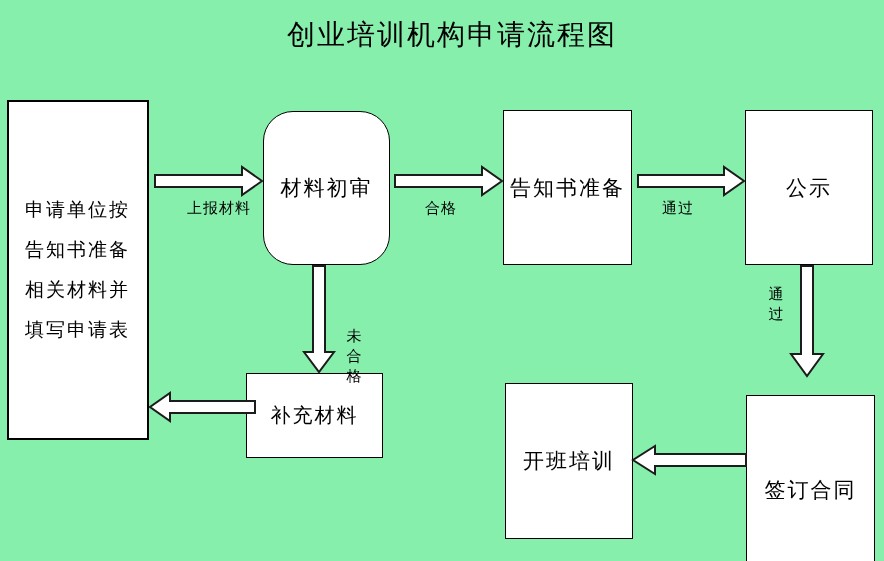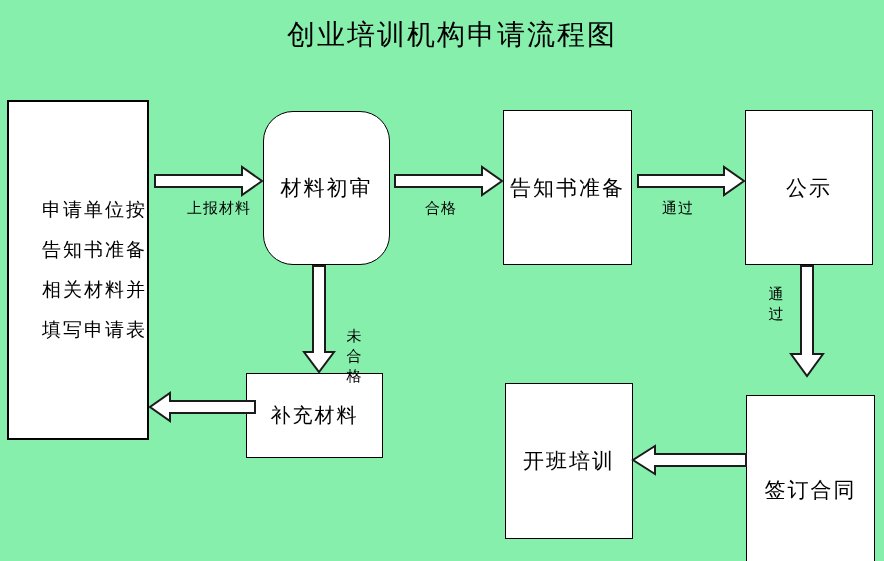--- a/index.html
+++ b/index.html
@@ -30,22 +30,23 @@
     align-items:center;
     justify-content:center;
     font-size:21px;
     letter-spacing:2px;
     text-align:center;
   }
   .node-apply{
     left:7px;top:100px;width:142px;height:340px;
     border-width:2px;
     font-size:19px;
-    justify-content:flex-end;
+    justify-content:flex-start;
     text-align:left;
+    padding-left:16px;
     letter-spacing:2px;
   }
   .node-apply .lines{line-height:40px;}
   .node-review{left:263px;top:111px;width:127px;height:154px;border-radius:30px;}
   .node-assess{left:503px;top:110px;width:129px;height:155px;}
   .node-publicity{left:745px;top:110px;width:128px;height:155px;}
   .node-supplement{left:246px;top:373px;width:137px;height:85px;font-size:20px;}
   .node-contract{left:746px;top:395px;width:129px;height:189px;}
   .node-training{left:505px;top:383px;width:128px;height:156px;}
   .arrow{position:absolute;}

